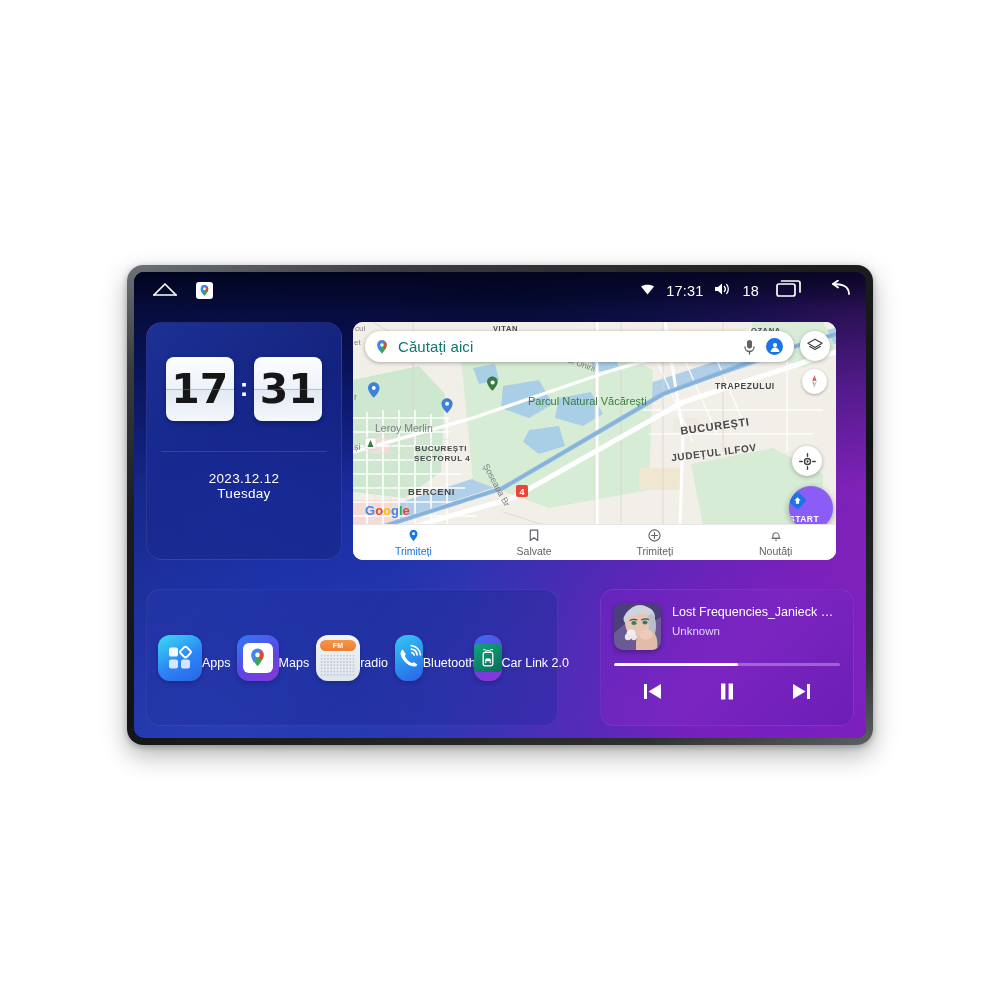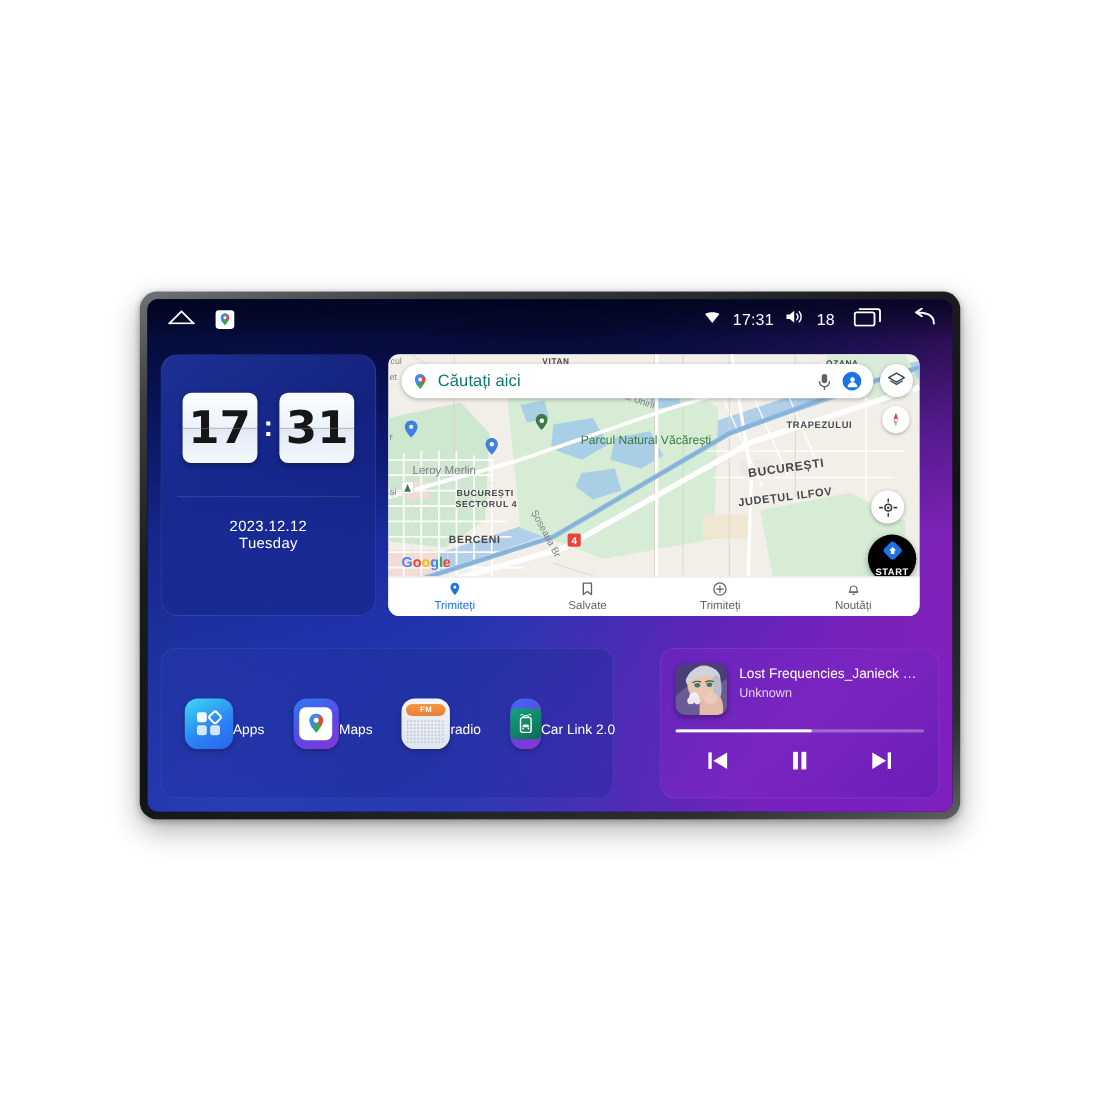--- a/index.html
+++ b/index.html
@@ -132,22 +132,22 @@
     border-radius: 50%; background: #fff; box-shadow: 0 1px 3px rgba(0,0,0,.3);
     display: flex; align-items: center; justify-content: center; z-index: 5;
   }
   #locate-btn {
     position: absolute; right: 14px; top: 124px; width: 30px; height: 30px;
     border-radius: 50%; background: #fff; box-shadow: 0 1px 4px rgba(0,0,0,.3);
     display: flex; align-items: center; justify-content: center; z-index: 5;
   }
   #start-fab {
     position: absolute; right: 3px; top: 164px; width: 44px; height: 44px;
-    border-radius: 50%; background: #000000; box-shadow: 0 2px 6px rgba(0,0,0,.35);
-    display:flex; flex-direction: column; align-items:center; justify-content:center;
+    border-radius: 50%; background: #8b5cf6; box-shadow: 0 2px 6px rgba(0,0,0,.35);
+    display:flex; flex-direction: column; align-items:flex-start; justify-content:center;
     z-index: 5; overflow: hidden;
   }
   #start-fab .fab-label { color: #fff; font-size: 8.5px; font-weight: 700; letter-spacing:.5px; margin-top:1px;}
   #google-logo {
     position: absolute; left: 12px; bottom: 42px; z-index: 5;
     font-family: "Liberation Sans", sans-serif; font-size: 13px; font-weight: 700;
   }
   .g1{color:#4285F4}.g2{color:#EA4335}.g3{color:#FBBC05}.g4{color:#4285F4}.g5{color:#34A853}.g6{color:#EA4335}
 
   #map-tabs {
@@ -527,20 +527,31 @@
         <div class="app">
           <div class="app-icon ic-radio" style="flex-direction:column;padding:5px 4px 4px;">
             <div style="width:100%;height:11px;border-radius:6px;background:linear-gradient(180deg,#f59646,#ec7e33);display:flex;align-items:center;justify-content:center">
               <span style="color:#fff;font-size:7px;font-weight:700;letter-spacing:.4px">FM</span>
             </div>
             <div style="flex:1;width:100%;margin-top:3px;border-radius:3px;background-image:radial-gradient(#b9c3d2 0.9px, transparent 1px);background-size:3.2px 3.2px;opacity:.85"></div>
           </div>
           <div class="app-label">radio</div>
         </div>
 
+        <div class="app">
+          <div class="app-icon ic-bt">
+            <svg width="28" height="28" viewBox="0 0 28 28">
+              <path d="M7.5 5.5 c-1.8 1.4-2.6 3.6-1.2 7 1.8 4.4 6 8.2 10.2 9.6 3 1 5 .2 6-1.4 l-3.6-2.6 c-.8.9-1.6 1.1-2.6.7 -2.4-1-5.1-3.6-6.1-6 -.4-1 -.2-1.9 .7-2.6z" fill="#ffffff"></path>
+              <path d="M16.5 5.2 a6.4 6.4 0 0 1 5.6 5.6" fill="none" stroke="#ffffff" stroke-width="1.7" stroke-linecap="round"></path>
+              <path d="M16.2 1.6 a9.9 9.9 0 0 1 9.2 9.2" fill="none" stroke="#ffffff" stroke-width="1.7" stroke-linecap="round"></path>
+              <path d="M16.8 8.6 a3 3 0 0 1 2.4 2.4" fill="none" stroke="#ffffff" stroke-width="1.7" stroke-linecap="round"></path>
+            </svg>
+          </div>
+          <div class="app-label">Bluetooth</div>
+        </div>
 
         <div class="app">
           <div class="app-icon ic-carlink">
             <div style="width:28px;height:28px;border-radius:4px;background:linear-gradient(150deg,#13a37f,#0c6b56);display:flex;align-items:center;justify-content:center">
               <svg width="16" height="18" viewBox="0 0 16 18">
                 <rect x="3.2" y="3.4" width="9.6" height="13.4" rx="1.8" fill="none" stroke="#ffffff" stroke-width="1.3"></rect>
                 <path d="M4.8 12.2 l1-2.6 h4.4 l1 2.6 z" fill="#ffffff"></path>
                 <circle cx="5.6" cy="13.4" r="0.8" fill="#ffffff"></circle>
                 <circle cx="10.4" cy="13.4" r="0.8" fill="#ffffff"></circle>
                 <path d="M5.4 2.4 a4.6 4.6 0 0 1 5.2 0" fill="none" stroke="#ffffff" stroke-width="1.1" stroke-linecap="round"></path>

